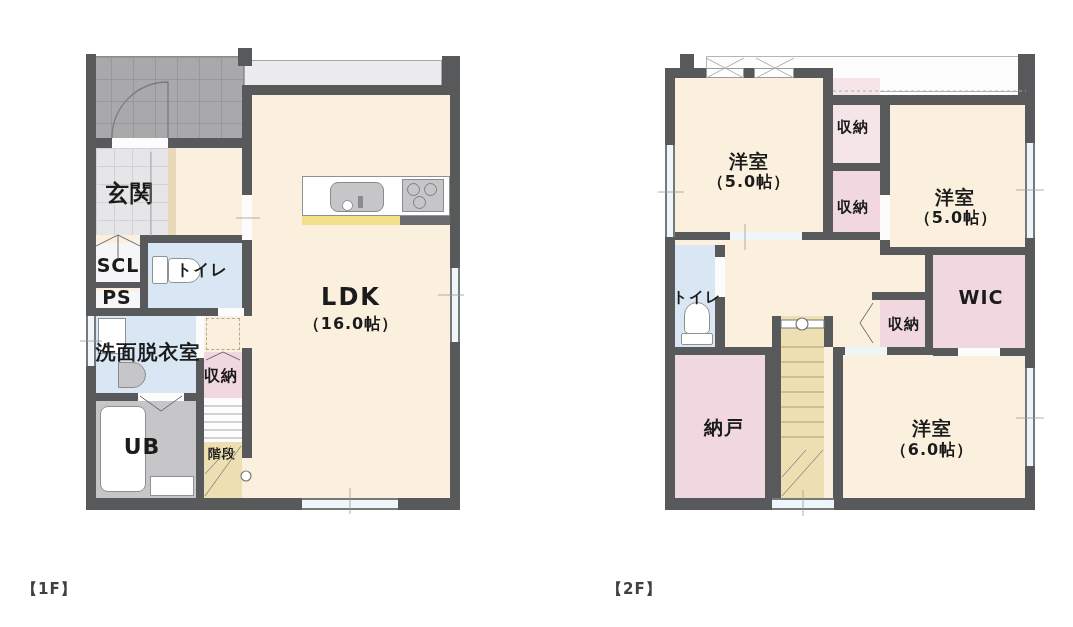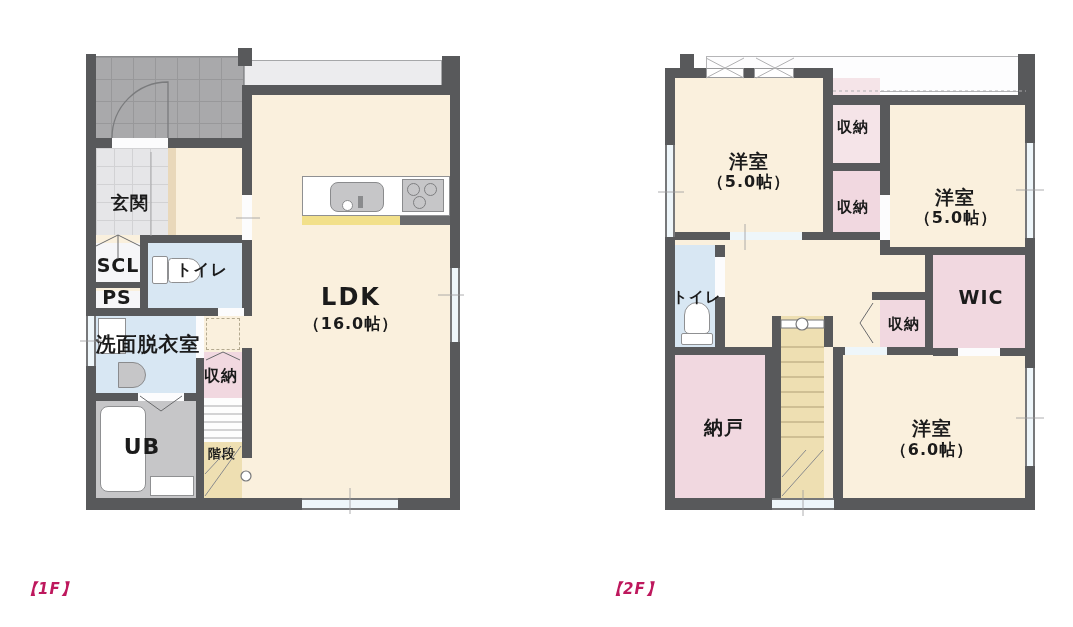--- a/index.html
+++ b/index.html
@@ -37,21 +37,21 @@
         box-sizing:border-box;
         background-image:linear-gradient(to bottom,transparent 44%,#9fb4bd 44%,#9fb4bd 56%,transparent 56%);}
   .winv{background:var(--winblue);border-left:2px solid #77787a;border-right:2px solid #77787a;
         box-sizing:border-box;
         background-image:linear-gradient(to right,transparent 44%,#9fb4bd 44%,#9fb4bd 56%,transparent 56%);}
   .fix{background:#fff;border:1px solid #9a9b9d;box-sizing:border-box;}
   .lb{
     position:absolute;transform:translate(-50%,-50%);
     white-space:nowrap;color:var(--ink);font-weight:600;letter-spacing:1px;line-height:1;
   }
-  .cap{position:absolute;font-weight:700;color:#be185d;font-size:15px;letter-spacing:1px;font-style:italic;}
+  .cap{position:absolute;font-weight:700;color:#404040;font-size:15px;letter-spacing:1px;}
   .fixt{background:#fff;border:1.5px solid #8f9092;box-sizing:border-box;}
   .appl{background:#c6c6c8;border:1.5px solid #8a8b8d;box-sizing:border-box;}
   .dash{border:1.5px dashed #b3a98f;box-sizing:border-box;background:transparent;}
   svg.overlay{position:absolute;left:0;top:0;pointer-events:none;}
 </style>
 </head>
 <body>
 
 <div id="canvas">
 
@@ -113,25 +113,25 @@
 
   <div class="a gap" style="left:112px;top:138px;width:56px;height:10px"></div>
   <div class="a gap" style="left:242px;top:195px;width:10px;height:45px"></div>
   <div class="a gap" style="left:218px;top:308px;width:26px;height:8px"></div>
   <div class="a gap" style="left:138px;top:393px;width:46px;height:8px"></div>
   <div class="a gap" style="left:196px;top:316px;width:8px;height:42px"></div>
   <div class="a winv" style="left:86px;top:316px;width:10px;height:50px"></div>
   <div class="a winv" style="left:450px;top:268px;width:10px;height:74px"></div>
   <div class="a winh" style="left:302px;top:498px;width:96px;height:12px"></div>
 
-  <div class="lb" style="left:130px;top:203px;font-size:18px">玄関</div>
+  <div class="lb" style="left:130px;top:193px;font-size:23px">玄関</div>
   <div class="lb" style="left:118px;top:265px;font-size:19px">SCL</div>
   <div class="lb" style="left:117px;top:297px;font-size:19px">PS</div>
   <div class="lb" style="left:202px;top:270px;font-size:16px">トイレ</div>
-  <div class="lb" style="left:148px;top:344px;font-size:20px">洗面脱衣室</div>
+  <div class="lb" style="left:148px;top:352px;font-size:20px">洗面脱衣室</div>
   <div class="lb" style="left:142px;top:447px;font-size:22px">UB</div>
   <div class="lb" style="left:222px;top:453px;font-size:13px">階段</div>
   <div class="lb" style="left:221px;top:376px;font-size:16px">収納</div>
   <div class="lb" style="left:351px;top:297px;font-size:24px;letter-spacing:2px">LDK</div>
   <div class="lb" style="left:351px;top:324px;font-size:16px">（16.0帖）</div>
 
   <div class="a eave2" style="left:706px;top:56px;width:329px;height:36px"></div>
   <div class="a cream" style="left:675px;top:78px;width:160px;height:420px"></div>
   <div class="a cream" style="left:835px;top:105px;width:190px;height:393px"></div>
 

